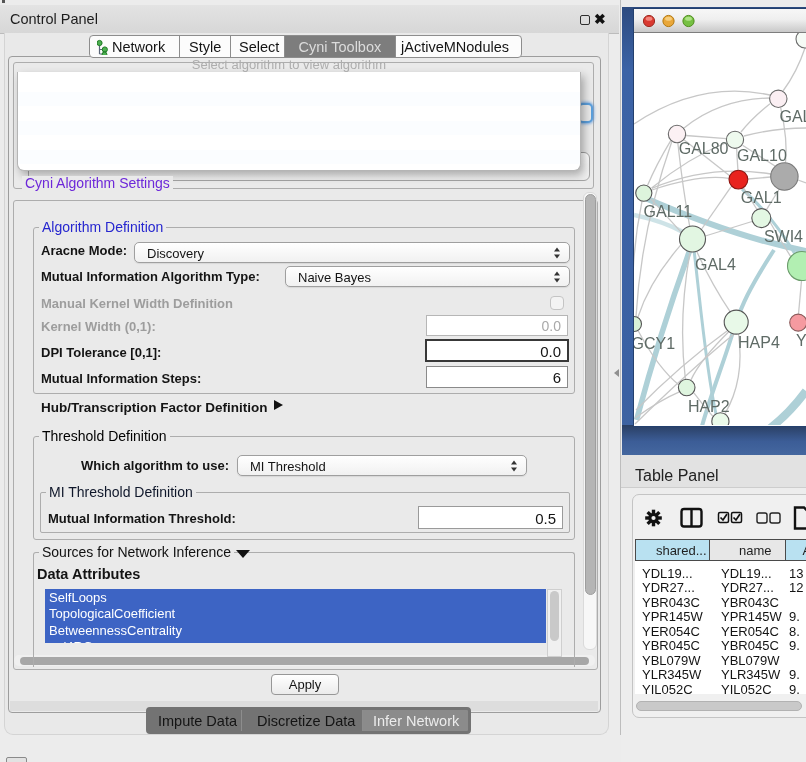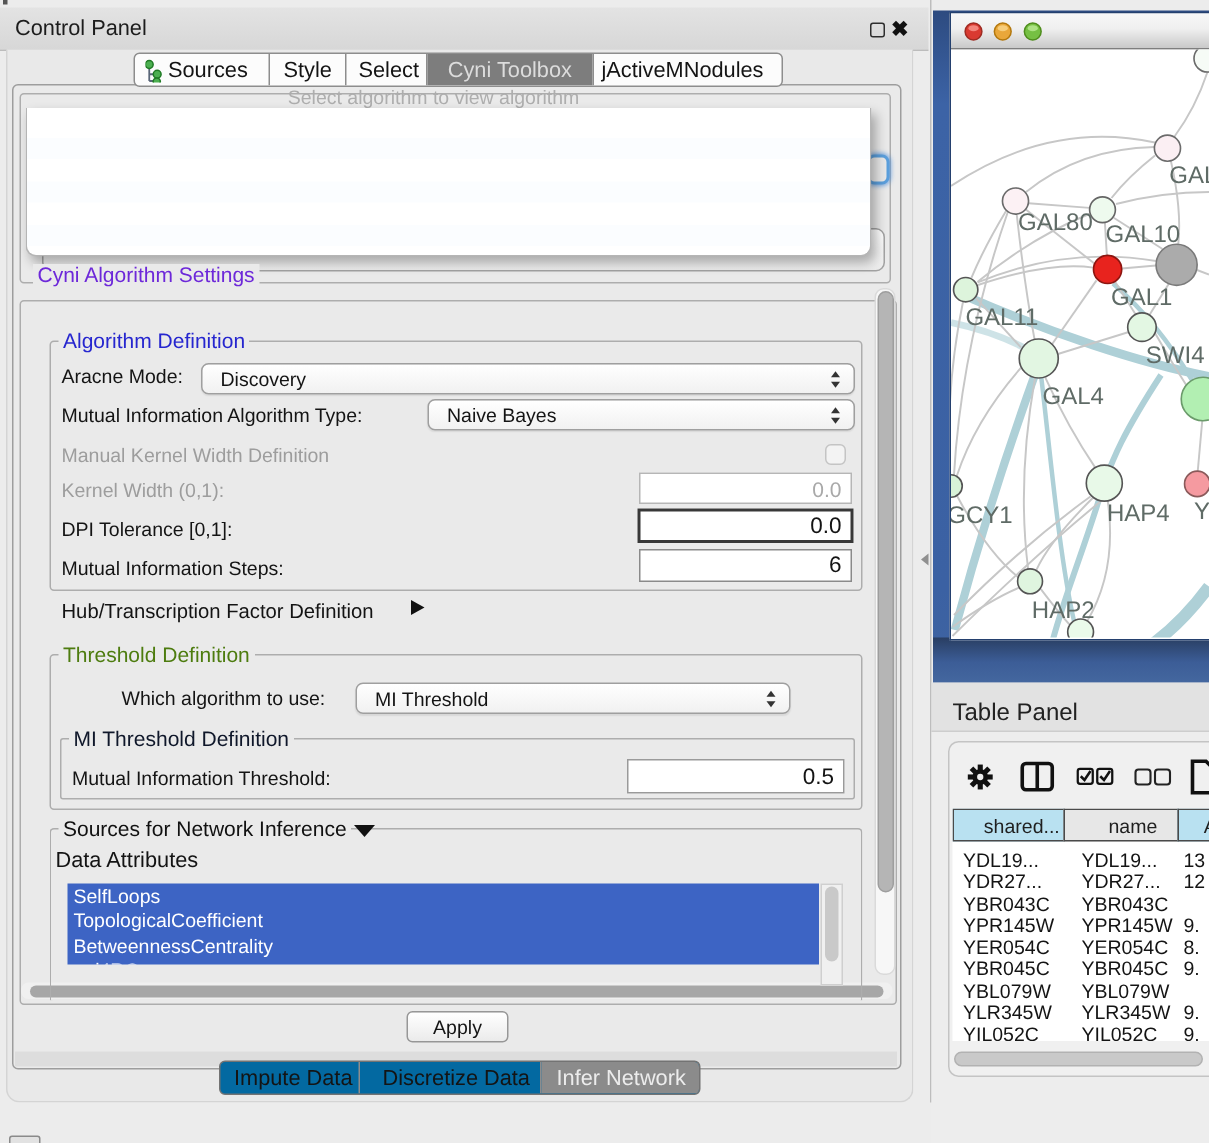--- a/index.html
+++ b/index.html
@@ -10,21 +10,21 @@
 .gt{position:absolute;background:#eaeaea;padding:0 3px;line-height:15px;font-size:14px;white-space:nowrap}
 .combo{position:absolute;border:1px solid #9f9f9f;border-radius:5px;
  background:linear-gradient(#ffffff,#f1f1f1);box-shadow:0 1px 1px rgba(0,0,0,.08)}
 .combo .ct{position:absolute;left:12px;top:50%;transform:translateY(-50%);white-space:nowrap}
 .spin{position:absolute;right:9px;top:50%;width:6px;height:11px;transform:translateY(-50%)}
 .spin:before,.spin:after{content:"";position:absolute;left:0;border-left:3px solid transparent;border-right:3px solid transparent}
 .spin:before{top:0;border-bottom:4px solid #333}
 .spin:after{bottom:0;border-top:4px solid #333}
 .fld{position:absolute;background:#fff;text-align:right}
 .fld span{position:absolute;right:6px;top:50%;transform:translateY(-50%)}
-.lbl{position:absolute;white-space:nowrap;font-weight:normal}
+.lbl{position:absolute;white-space:nowrap;font-weight:bold}
 .dis{color:#9d9d9d}
 </style></head>
 <body>
 
 <div class="a" style="left:0;top:0;width:620px;height:762px;background:#ececec"></div>
 <div class="a" style="left:2px;top:0;width:3px;height:3px;background:#555"></div>
 <div class="a" style="left:0;top:5px;width:619px;height:28px;background:linear-gradient(#e3e3e3,#d7d7d7);border-bottom:1px solid #bcbcbc"></div>
 <div class="a" style="left:10px;top:11px;font-size:14.5px;color:#1c1c1c">Control Panel</div>
 <div class="a" style="left:580px;top:15px;width:8px;height:8px;border:1.6px solid #2e2e2e;border-radius:2px"></div>
 <div class="a b" style="left:594px;top:11px;font-size:14px;color:#111">✖</div>
@@ -39,21 +39,21 @@
  <div class="a" style="left:140px;top:0;width:1px;height:21px;background:#8d8d8d"></div>
  <div class="a" style="left:194px;top:0;width:1px;height:21px;background:#8d8d8d"></div>
  <div class="a" style="left:195px;top:0;width:110px;height:21px;background:#7d7d7d"></div>
  <div class="a" style="left:305px;top:0;width:1px;height:21px;background:#8d8d8d"></div>
  <svg class="a" style="left:7px;top:3px" width="13" height="16" viewBox="0 0 13 16">
   <path d="M2.5 5.5 L2.5 15 M2.5 10.5 L6 10.5 M2.5 15 L6 15" stroke="#5a6678" stroke-width="1.2" fill="none"></path>
   <circle cx="2.5" cy="4" r="2.6" fill="#4caf50" stroke="#1f7a24" stroke-width="1"></circle>
   <circle cx="7.8" cy="10.5" r="2.6" fill="#4caf50" stroke="#1f7a24" stroke-width="1"></circle>
   <circle cx="7.5" cy="15.4" r="2.4" fill="#4caf50" stroke="#1f7a24" stroke-width="1"></circle>
  </svg>
- <div class="a" style="left:22px;top:2.5px">Sources</div>
+ <div class="a" style="left:22px;top:2.5px">Network</div>
  <div class="a" style="left:99px;top:2.5px">Style</div>
  <div class="a" style="left:149px;top:2.5px">Select</div>
  <div class="a" style="left:208.5px;top:2.5px;color:#dcdcdc">Cyni Toolbox</div>
  <div class="a" style="left:311px;top:2.5px">jActiveMNodules</div>
 </div>
 
 <div class="a" style="left:8px;top:57px;width:562px;text-align:center;color:#aeaeae">Select algorithm to view algorithm</div>
 
 <div class="grp" style="left:13px;top:62px;width:579px;height:125px"></div>
 <div class="a" style="left:578px;top:103px;width:11px;height:16px;border:2.5px solid #5b9fdc;border-radius:5px;background:#e9e9e9;box-shadow:0 0 3px 1px rgba(70,140,220,.7)"></div>
@@ -97,21 +97,21 @@
   </div>
 <div class="lbl" style="left:41px;top:371px">Mutual Information Steps:</div>
 <div class="fld" style="left:426px;top:366px;width:140px;height:20px;border:1px solid #8a8a8a">
     <span style="font-size:15px">6</span>
   </div>
 
 <div class="lbl" style="left:41px;top:400px;font-size:13.5px">Hub/Transcription Factor Definition</div>
 <div class="a" style="left:274px;top:400px;width:0;height:0;border-top:5.5px solid transparent;border-bottom:5.5px solid transparent;border-left:9px solid #111"></div>
 
 <div class="grp" style="left:33px;top:436px;width:540px;height:102px"></div>
-<div class="gt" style="left:39px;top:429px;color:#4d7c0f">Threshold Definition</div>
+<div class="gt" style="left:39px;top:429px;color:#000000">Threshold Definition</div>
 <div class="lbl" style="left:81px;top:458px">Which algorithm to use:</div>
 <div class="combo" style="left:237px;top:455px;width:288px;height:19px">
     <span class="ct">MI Threshold</span>
     <span class="spin"></span>
   </div>
 <div class="grp" style="left:40px;top:492px;width:528px;height:39px;border-radius:2px"></div>
 <div class="gt" style="left:46px;top:485px;color:#0f172a">MI Threshold Definition</div>
 <div class="lbl" style="left:48px;top:511px">Mutual Information Threshold:</div>
 <div class="fld" style="left:418px;top:506px;width:143px;height:21px;border:1px solid #9a9a9a">
     <span style="font-size:15px">0.5</span>
@@ -122,21 +122,21 @@
 <div class="a" style="left:236px;top:550px;width:0;height:0;border-left:7px solid transparent;border-right:7px solid transparent;border-top:8px solid #111"></div>
 <div class="lbl" style="left:37px;top:566px;font-size:14.5px">Data Attributes</div>
 <div class="a" style="left:45px;top:589px;width:501px;height:54px;background:#3d64c4;color:#fff;overflow:hidden">
  <div style="padding:1px 0 0 4px;line-height:16.3px">SelfLoops<br>TopologicalCoefficient<br>BetweennessCentrality<br>gal4RGexp</div>
 </div>
 <div class="a" style="left:547px;top:589px;width:13px;height:66px;background:#f0f0f0;border:1px solid #cfcfcf"></div>
 <div class="a" style="left:549.5px;top:591px;width:9px;height:50px;background:#c9c9c9;border-radius:4.5px"></div>
 
 <div class="a" style="left:271px;top:674px;width:66px;height:19px;border:1px solid #979797;border-radius:4px;background:linear-gradient(#ffffff,#ebebeb);text-align:center;line-height:19px;font-size:13px">Apply</div>
 
-<div class="a" style="left:146px;top:707px;width:319px;height:21px;background:#0369a1;border:1px solid #737373;border-radius:4px;overflow:hidden;font-size:14.5px">
+<div class="a" style="left:146px;top:707px;width:319px;height:21px;background:#737373;border:3px solid #737373;border-radius:4px;overflow:hidden;font-size:14.5px">
  <div class="a" style="left:92px;top:0;width:1px;height:21px;background:#8d8d8d"></div>
  <div class="a" style="left:213px;top:0;width:1px;height:21px;background:#8d8d8d"></div>
  <div class="a" style="left:214px;top:0;width:105px;height:21px;background:#8b8b8b"></div>
  <div class="a" style="left:9px;top:2.5px">Impute Data</div>
  <div class="a" style="left:108px;top:2.5px">Discretize Data</div>
  <div class="a" style="left:224px;top:2.5px;color:#ececec">Infer Network</div>
 </div>
 
 <div class="a" style="left:613.5px;top:369px;width:0;height:0;border-top:4px solid transparent;border-bottom:4px solid transparent;border-right:5px solid #909090"></div>
 <div class="a" style="left:6px;top:757px;width:19px;height:12px;border:1.5px solid #8a8a8a;background:#e2e2e2;border-radius:2px"></div>

